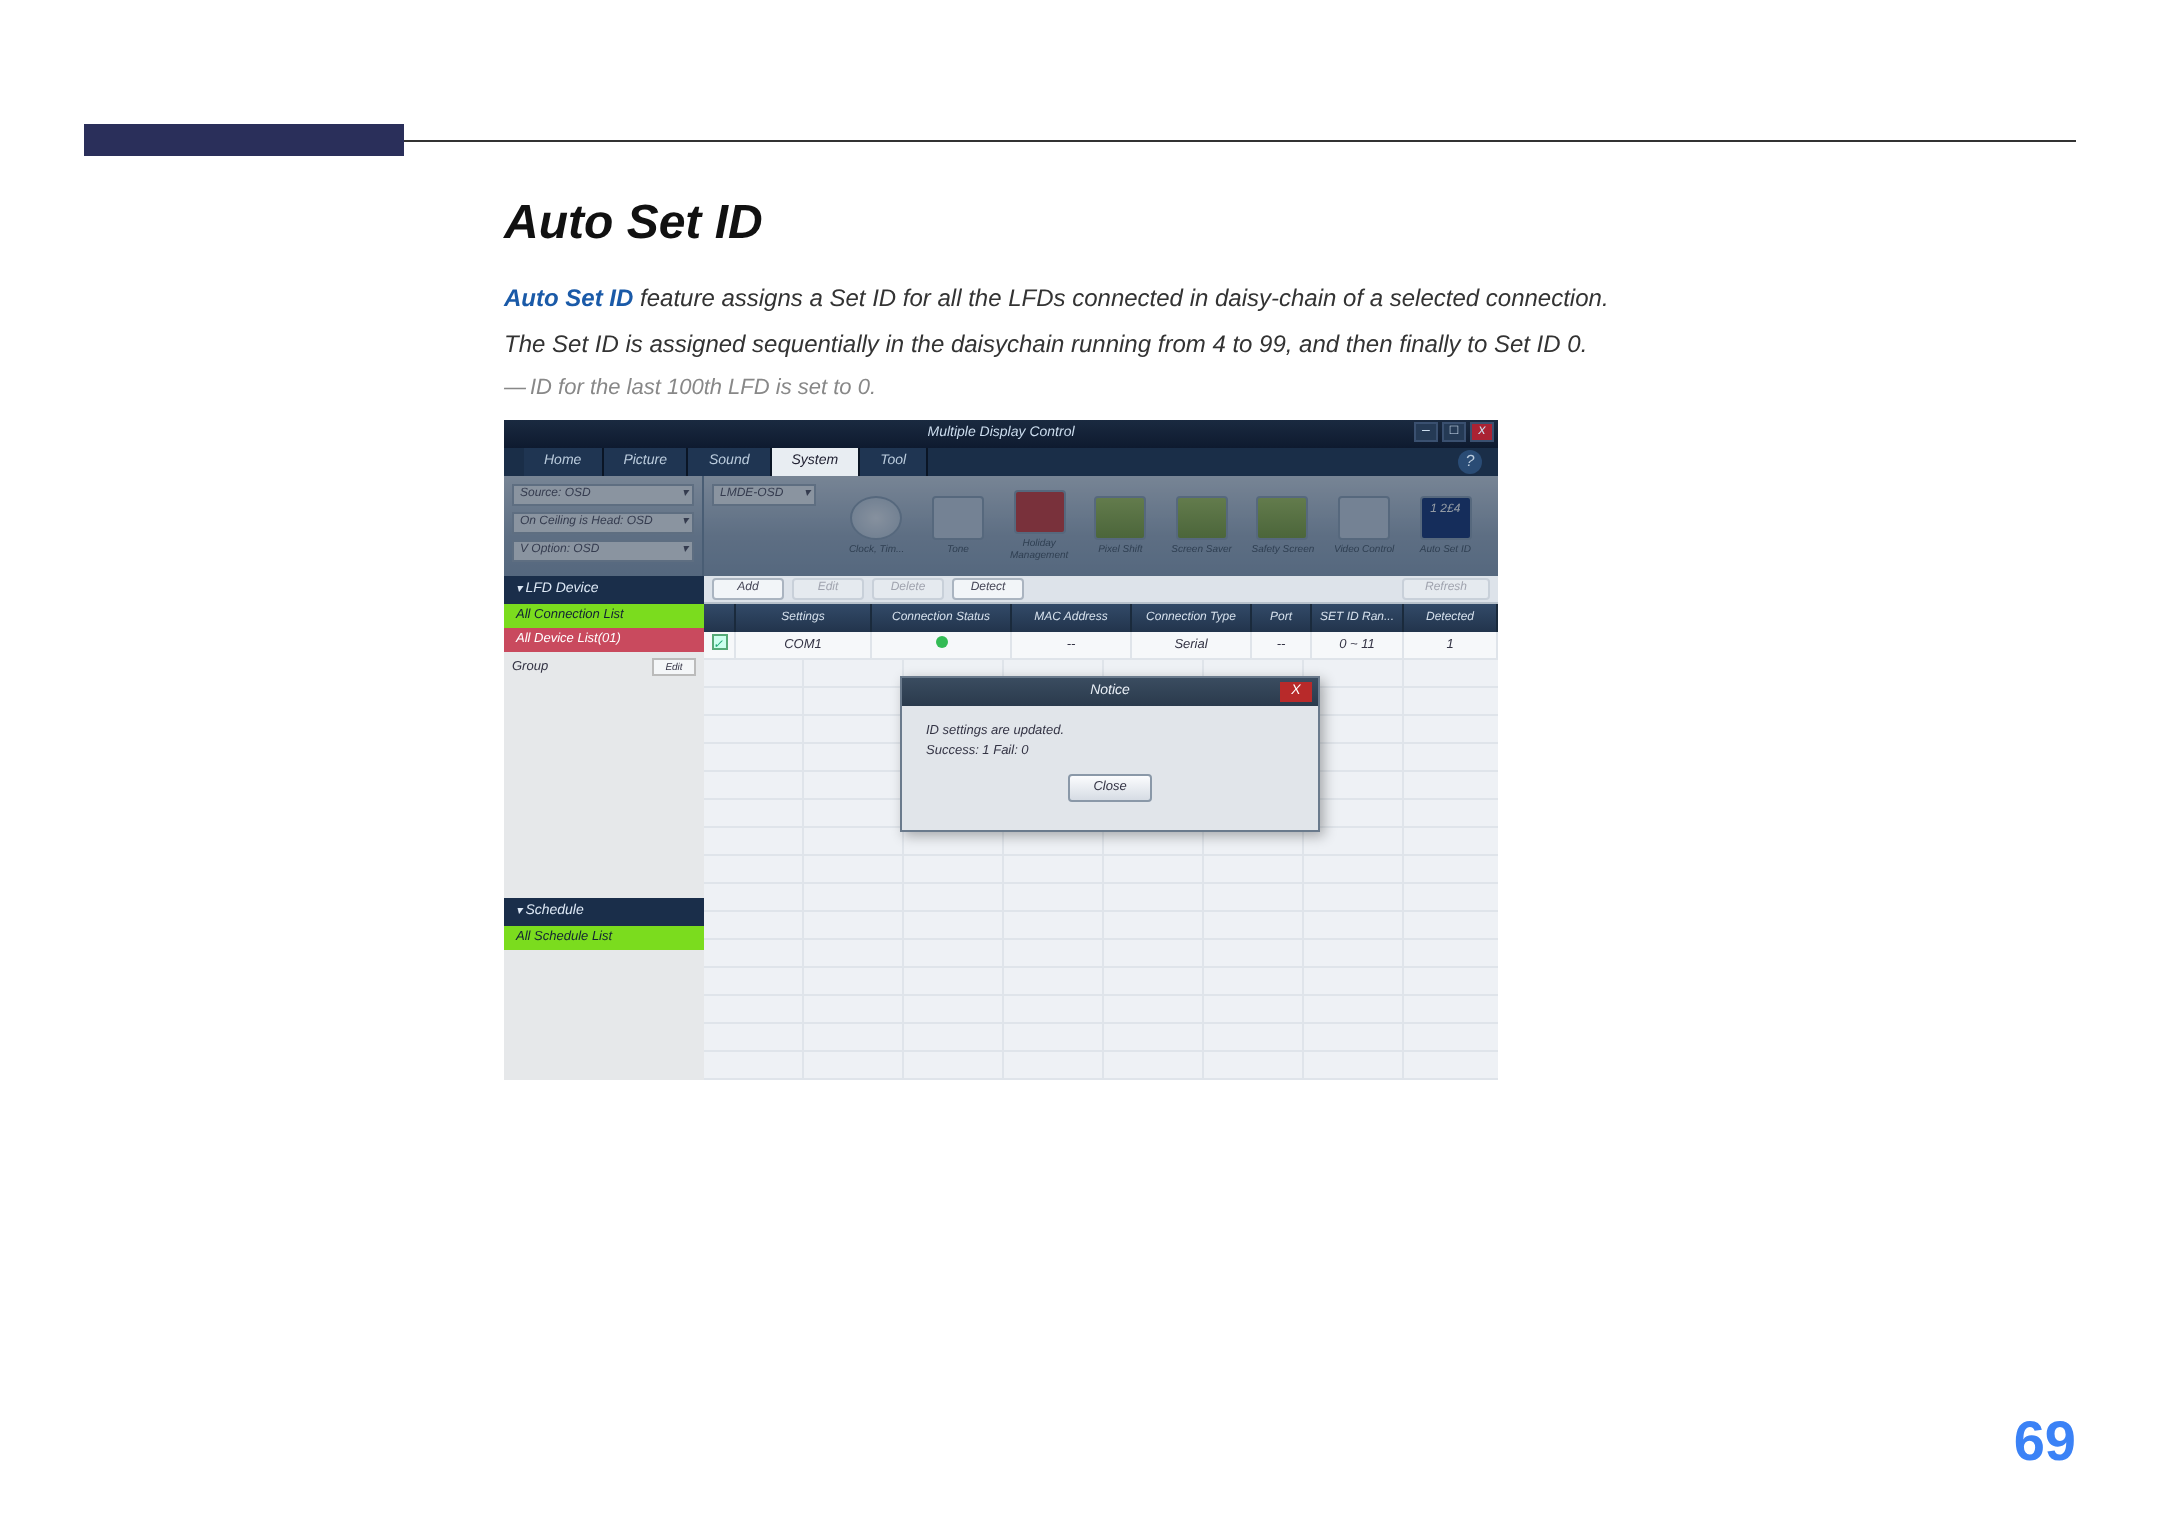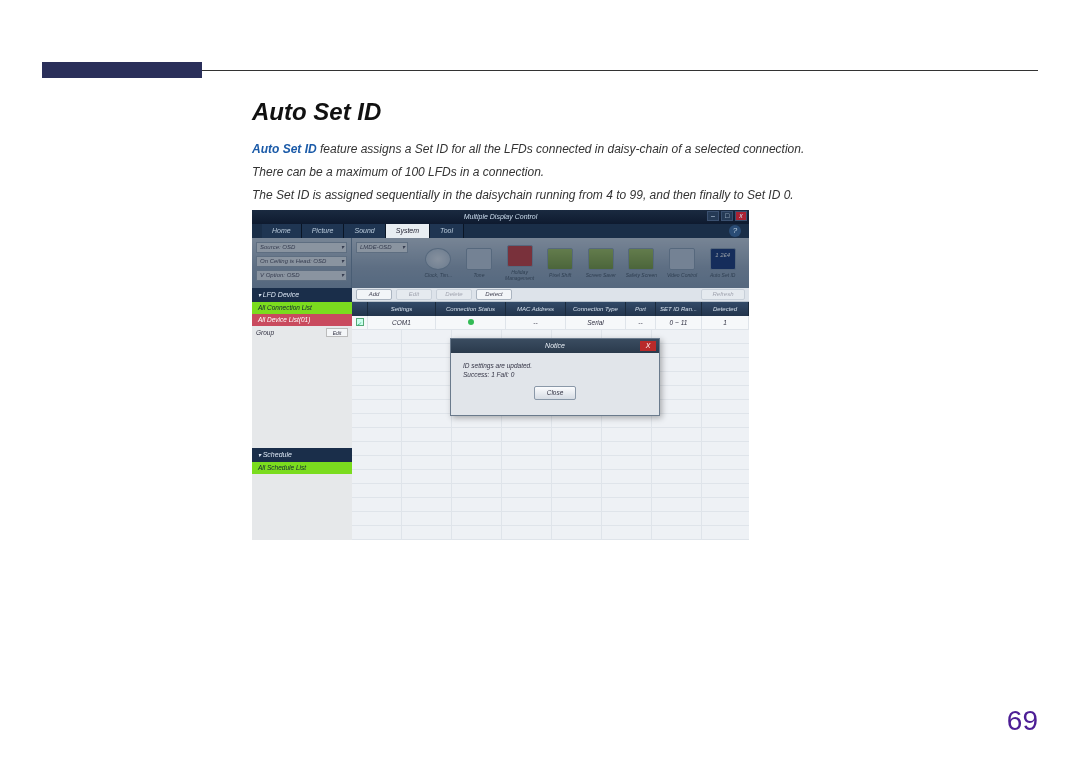--- a/index.html
+++ b/index.html
@@ -207,37 +207,37 @@
   }
   .dlg-close { position:absolute; right:3px; top:2px; width:16px;height:10px; background:#b82a2a; color:#fff; font-size:7px; text-align:center; line-height:9px; }
   .dlg-body { padding: 8px 12px; font-size: 6.5px; color: #334; line-height: 1.5; }
   .dlg-btn { width: 42px; height: 14px; margin: 6px auto 0; border:1px solid #8a98a8; background: linear-gradient(#fbfcfe,#d6dce4); text-align:center; font-size:6.5px; line-height:12px; color:#334; border-radius:2px; }
 
   .page-num {
     position: absolute;
     right: 42px;
     bottom: 26px;
     font-size: 28px;
-    color: #4c1d95;
-    font-weight: 400;
+    color: #3b82f6;
+    font-weight: 700;
   }
 </style>
 </head>
 <body>
 
 <div class="top-rule"></div>
 <div class="left-bar"></div>
 
 <div class="content">
   <h1>Auto Set ID</h1>
   <p class="para">
     <span class="blue-lead">Auto Set ID</span><span> feature assigns a Set ID for all the LFDs connected in daisy-chain of a selected connection.</span>
   </p>
-  <p class="para">There can be a maximum of 100 LFDs in a connection.</p>
   <p class="para">The Set ID is assigned sequentially in the daisychain running from 4 to 99, and then finally to Set ID 0.</p>
+  <p class="note">ID for the last 100th LFD is set to 0.</p>
 
   <div class="app">
     <div class="titlebar">
       <span>Multiple Display Control</span>
       <div class="winbtns">
         <div class="winbtn">–</div>
         <div class="winbtn">□</div>
         <div class="winbtn close">x</div>
       </div>
     </div>

